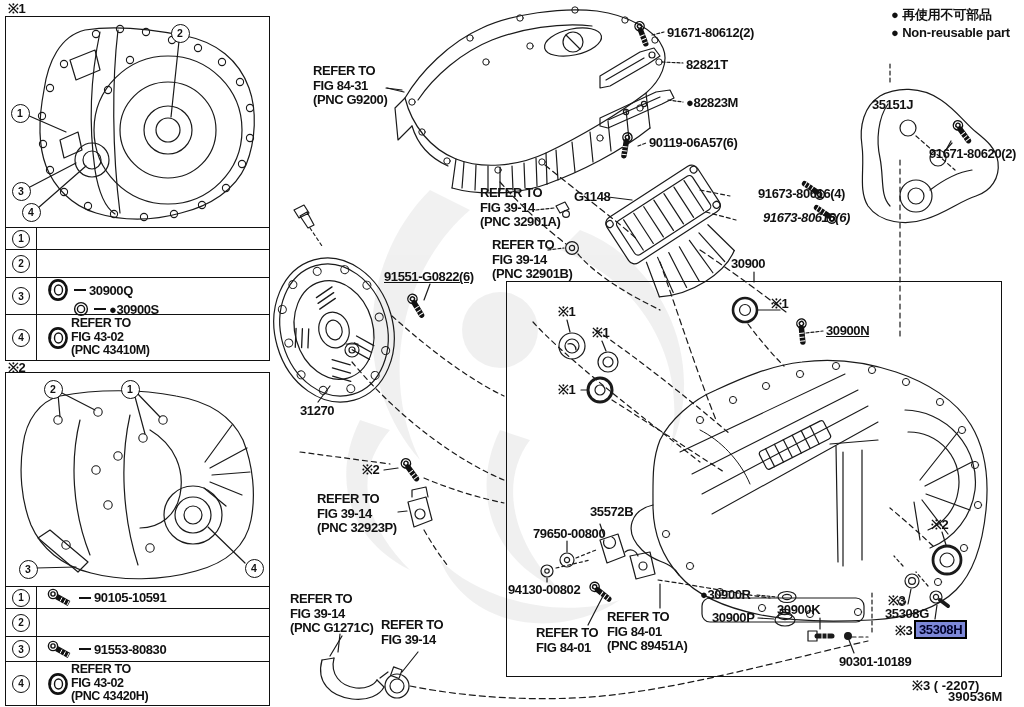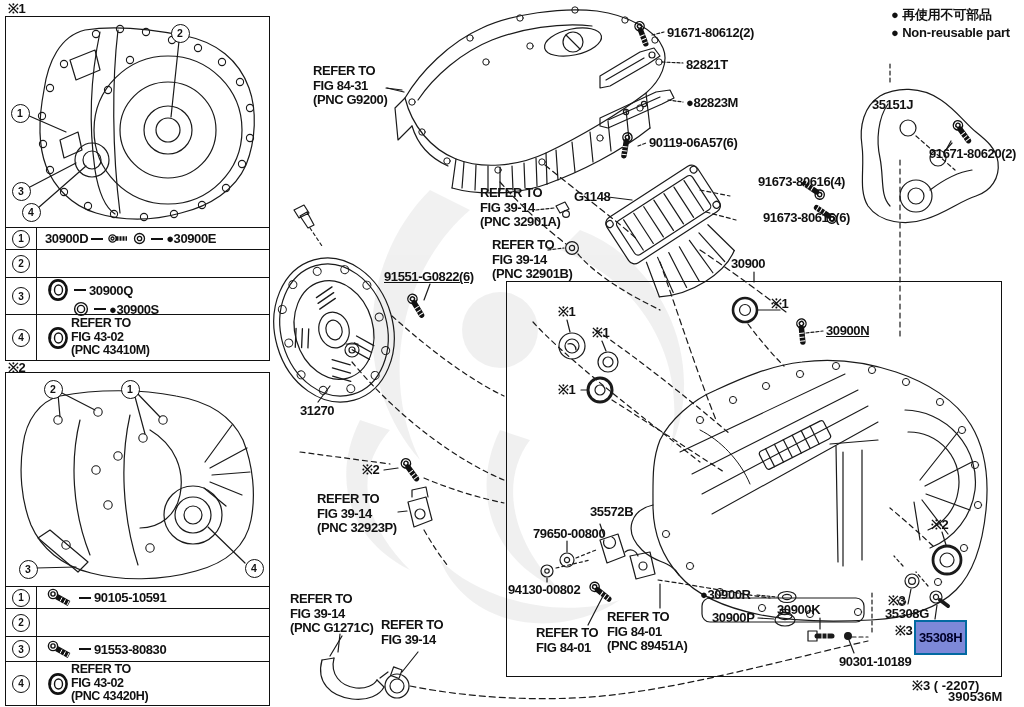--- a/index.html
+++ b/index.html
@@ -2,21 +2,21 @@
 <html><head>
 <meta charset="utf-8">
 <style>
   html,body{margin:0;padding:0;background:#fff;}
   .stage{position:relative;width:1024px;height:707px;background:#fff;overflow:hidden;
          font-family:"Liberation Sans",sans-serif;color:#111;}
   svg.art{position:absolute;left:0;top:0;z-index:1;}
   .layer{position:absolute;left:0;top:0;width:100%;height:100%;z-index:3;}
   .ann{position:absolute;font-weight:bold;font-size:13px;line-height:14.5px;
        letter-spacing:-0.4px;white-space:pre-line;color:#111;}
-  .ann.hl{background:#7d88d8;border:2px solid #0369a1;color:#00002a;padding:8px 3px;line-height:15px;}
+  .ann.hl{background:#7d88d8;border:2px solid #000000;color:#00002a;padding:0 3px;line-height:15px;}
   .callout{position:absolute;width:17px;height:17px;border:1.6px solid #111;border-radius:50%;
            background:#fff;font-size:10.5px;font-weight:bold;display:flex;align-items:center;
            justify-content:center;z-index:4;}
   .inset-box{position:absolute;border:1.6px solid #111;background:transparent;z-index:2;}
   .ptable{position:absolute;border:1.6px solid #111;z-index:4;background:#fff;}
   .prow{display:flex;border-bottom:1.4px solid #111;box-sizing:border-box;}
   .prow:last-child{border-bottom:none;}
   .pnum{width:30px;border-right:1.4px solid #111;display:flex;align-items:center;
         justify-content:center;flex:0 0 30px;}
   .callout-s{width:16px;height:16px;border:1.4px solid #111;border-radius:50%;font-size:10px;
@@ -500,32 +500,20 @@
 
 <div class="inset-box" style="left:5px;top:16px;width:263px;height:211px;"></div>
 <div class="inset-box" style="left:5px;top:372px;width:263px;height:214px;"></div>
 <div class="inset-box" style="left:506px;top:281px;width:494px;height:394px;"></div>
 
 <div class="ptable t1" style="left:5px;top:227px;width:263px;">
       <div class="prow">
         <div class="pnum">
           <span class="callout-s">1</span>
         </div>
-        <div class="pcell">
-          <span class="ptext">30900D</span>
-          <span class="pdash"></span>
-          <svg class="pic sym-boltsmall">
-            <use href="#sym-boltsmall"></use>
-          </svg>
-          <svg class="pic sym-grommet">
-            <use href="#sym-grommet"></use>
-          </svg>
-          <span class="pdash"></span>
-          <span class="ptext">●30900E</span>
-        </div>
       </div>
       <div class="prow">
         <div class="pnum">
           <span class="callout-s">2</span>
         </div>
       </div>
       <div class="prow">
         <div class="pnum">
           <span class="callout-s">3</span>
         </div>
@@ -620,22 +608,22 @@
       <div class="ann" style="left: 667px; top: 26px;">91671-80612(2)</div>
       <div class="ann" style="left: 686px; top: 58px;">82821T</div>
       <div class="ann" style="left: 686px; top: 96px;">●82823M</div>
       <div class="ann" style="left: 649px; top: 136px;">90119-06A57(6)</div>
       <div class="ann" style="left: 872px; top: 50px; margin-top: 48px;">35151J</div>
       <div class="ann" style="left: 929px; top: 147px;">91671-80620(2)</div>
       <div class="ann" style="left: 480px; top: 186px;">REFER TO
 FIG 39-14
 (PNC 32901A)</div>
       <div class="ann" style="left: 574px; top: 190px;">G1148</div>
-      <div class="ann" style="left: 758px; top: 175px;">91673-80616(4)</div>
-      <div class="ann" style="left: 763px; top: 211px;">91673-80616(6)</div>
+      <div class="ann" style="left: 758px; top: 187px;">91673-80616(4)</div>
+      <div class="ann" style="left: 763px; top: 211px; font-style: italic;">91673-80616(6)</div>
       <div class="ann" style="left: 492px; top: 238px;">REFER TO
 FIG 39-14
 (PNC 32901B)</div>
       <div class="ann" style="left: 731px; top: 257px;">30900</div>
       <div class="ann" style="left: 384px; top: 270px; text-decoration: underline;">91551-G0822(6)</div>
       <div class="ann" style="left: 300px; top: 404px;">31270</div>
       <div class="ann" style="left: 558px; top: 305px;">※1</div>
       <div class="ann" style="left: 592px; top: 326px;">※1</div>
       <div class="ann" style="left: 558px; top: 383px;">※1</div>
       <div class="ann" style="left: 771px; top: 297px;">※1</div>

